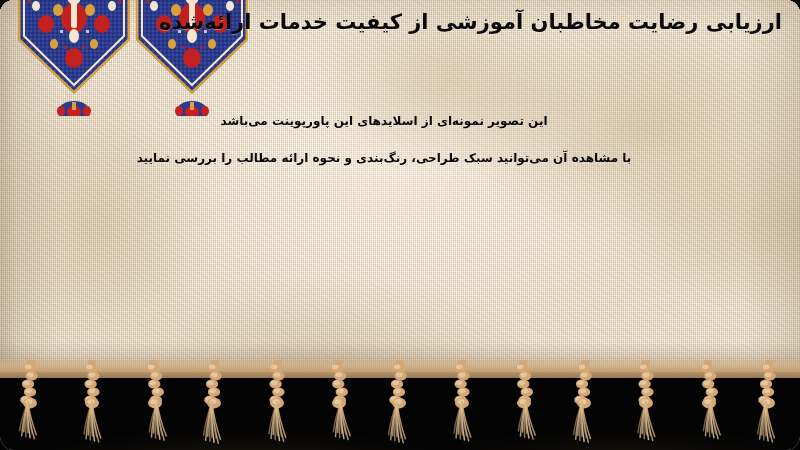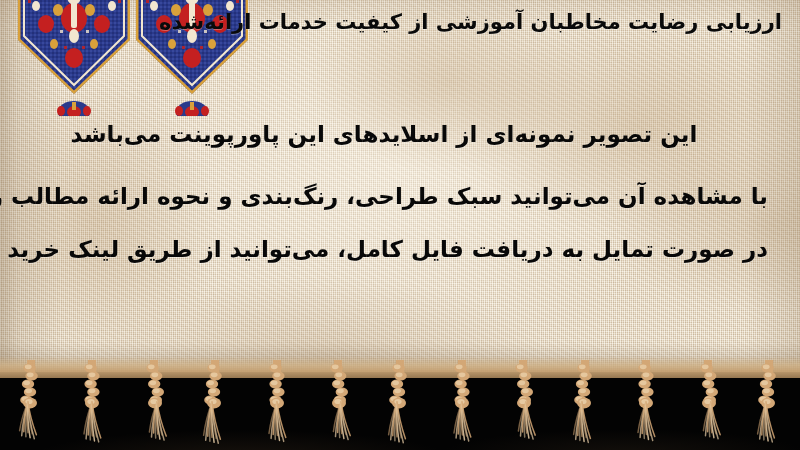--- a/index.html
+++ b/index.html
@@ -7,20 +7,21 @@
     padding: 0;
     background: #000;
   }
   #slide {
     position: relative;
     width: 800px;
     height: 450px;
     overflow: hidden;
     font-family: "DejaVu Sans", sans-serif;
     background: #efe5d4;
+    border-radius: 14px;
   }
 
   
   .cloth {
     position: absolute;
     left: 0; top: 0;
     width: 800px;
     height: 376px;
     background-color: #e9dcc6;
     background-image:
@@ -88,21 +89,21 @@
   .title-line { white-space: nowrap; }
 
   .body-block {
     position: absolute;
     top: 108px;
     left: 0;
     width: 768px;
     text-align: center;
     color: #080808;
     font-weight: bold;
-    font-size: 23px;
+    font-size: 12px;
     line-height: 2.28;
     text-shadow: 0 1px 0 rgba(255,255,255,0.25);
   }
   .body-line { white-space: nowrap; }
   .body-line.l1 { margin-bottom: 10px; }
 
   
   .black-base {
     position: absolute;
     left: 0;
@@ -299,21 +300,20 @@
     </svg>
   </div>
 
   <div class="title-block">
     <div class="title-line">ارزیابی رضایت مخاطبان آموزشی از کیفیت خدمات ارائه‌شده</div>
   </div>
 
   <div class="body-block">
     <div class="body-line l1">این تصویر نمونه‌ای از اسلایدهای این پاورپوینت می‌باشد</div>
     <div class="body-line">با مشاهده آن می‌توانید سبک طراحی، رنگ‌بندی و نحوه ارائه مطالب را بررسی نمایید</div>
-    <div class="body-line">در صورت تمایل به دریافت فایل کامل، می‌توانید از طریق لینک خرید اقدام فرمایید</div>
   </div>
 
   <div class="black-base"></div>
   <div class="cloth-hem"></div>
   <div class="fringe" id="fringe">
       <svg class="tassel" width="26" height="88" viewBox="0 0 26 88" style="left: 18px;">
         <rect x="9" y="0" width="8" height="12" fill="#d3a776"></rect>
         <ellipse cx="11.6" cy="8" rx="6.2" ry="4.6" fill="#d3a776"></ellipse>
         <ellipse cx="10.2" cy="6.8" rx="3.4" ry="2.4" fill="#e8cda6" opacity="0.85"></ellipse>
         <ellipse cx="13.6" cy="16" rx="6.2" ry="4.6" fill="#d3a776"></ellipse>

